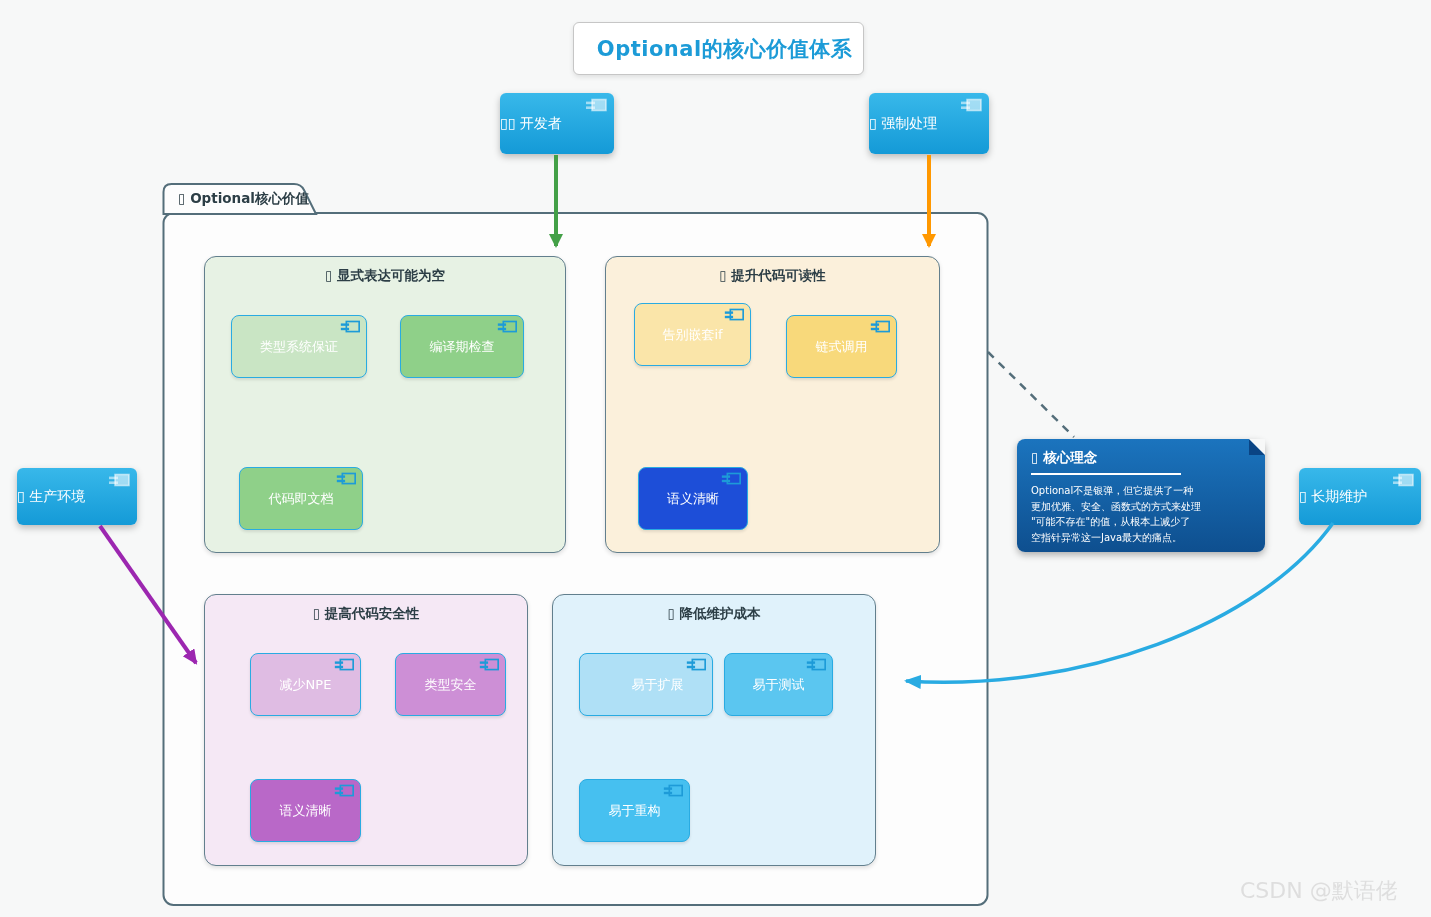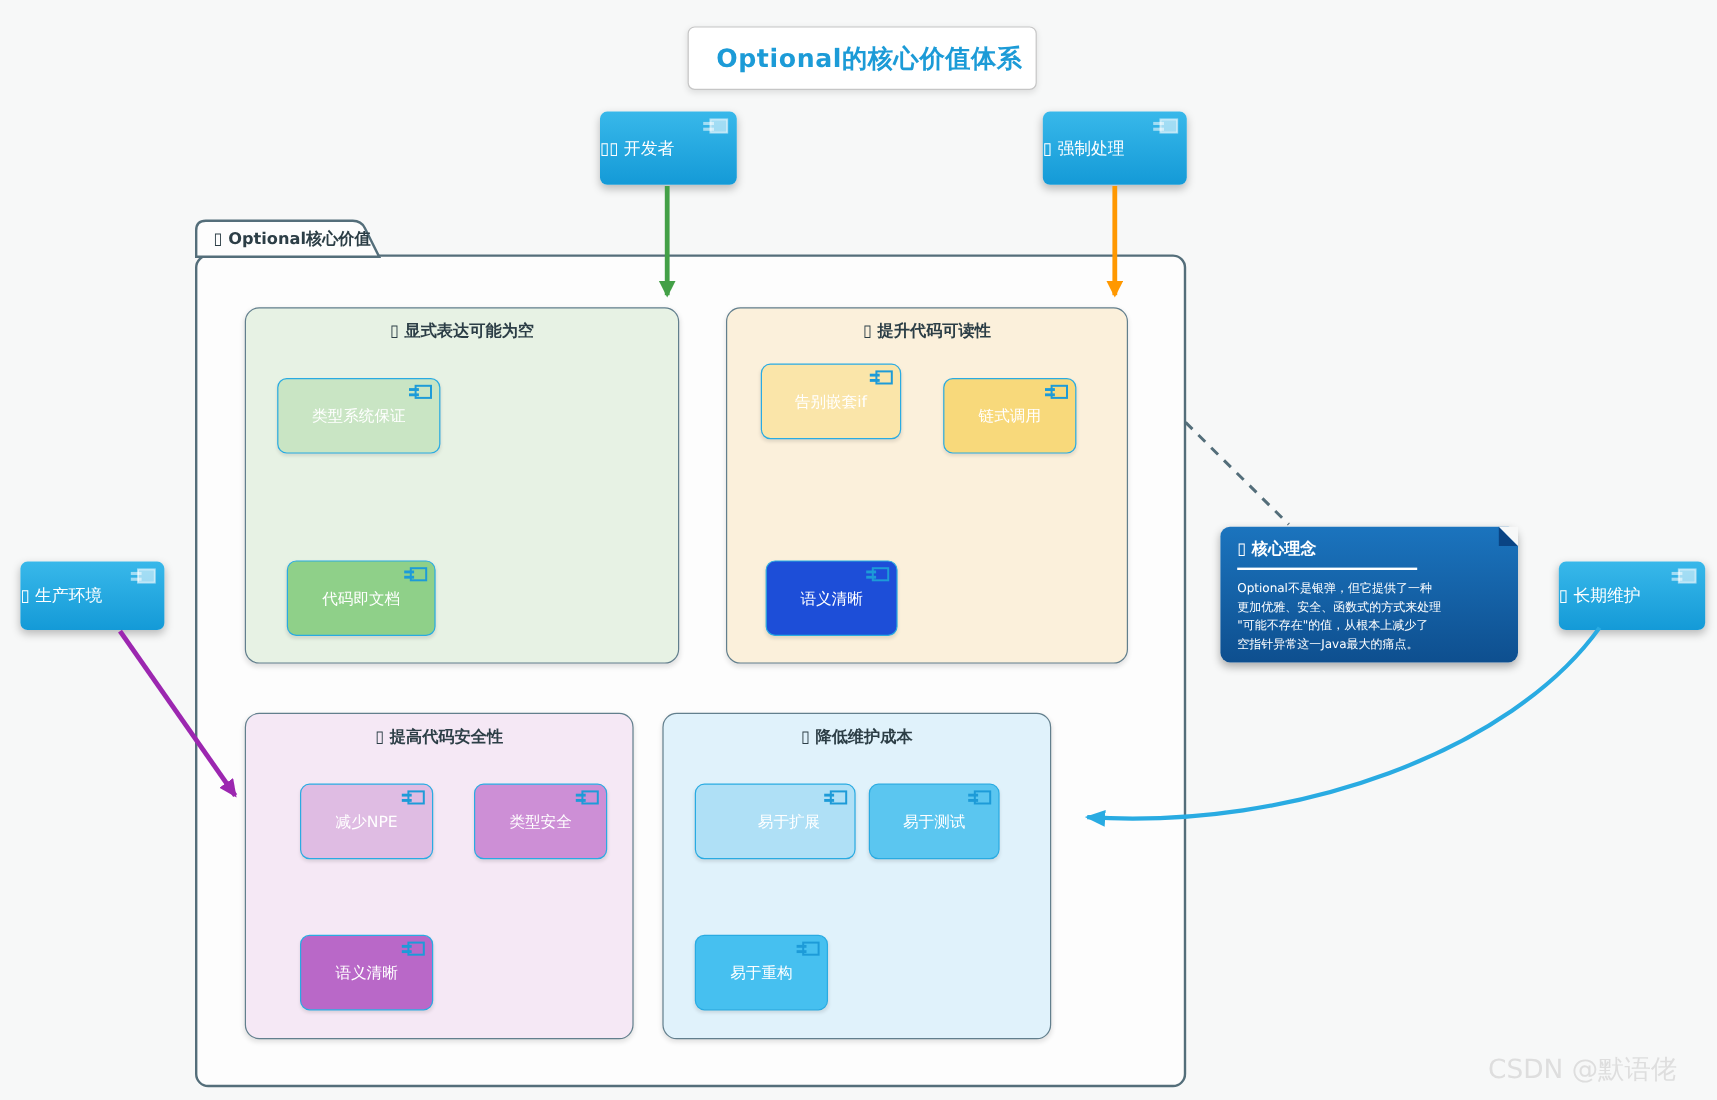--- a/index.html
+++ b/index.html
@@ -125,20 +125,30 @@
   <div class="stitle">▯ 显式表达可能为空</div>
   <div class="comp" style="left:26px;top:58px;width:134px;height:61px;background:#c9e5c4;">
     <span class="cicon">
         <svg width="22" height="14" viewBox="0 0 24 15">
           <rect x="8" y="1.5" width="14" height="11" fill="none" stroke="currentColor" stroke-width="1.8"></rect>
           <rect x="2" y="3.6" width="9" height="2.6" fill="currentColor"></rect>
           <rect x="2" y="8.4" width="9" height="2.6" fill="currentColor"></rect>
         </svg>
       </span>
     <span>类型系统保证</span>
+  </div>
+  <div class="comp" style="left:195px;top:58px;width:122px;height:61px;background:#8fd089;">
+    <span class="cicon">
+        <svg width="22" height="14" viewBox="0 0 24 15">
+          <rect x="8" y="1.5" width="14" height="11" fill="none" stroke="currentColor" stroke-width="1.8"></rect>
+          <rect x="2" y="3.6" width="9" height="2.6" fill="currentColor"></rect>
+          <rect x="2" y="8.4" width="9" height="2.6" fill="currentColor"></rect>
+        </svg>
+      </span>
+    <span>编译期检查</span>
   </div>
   <div class="comp" style="left:34px;top:210px;width:122px;height:61px;background:#8fd089;">
     <span class="cicon">
         <svg width="22" height="14" viewBox="0 0 24 15">
           <rect x="8" y="1.5" width="14" height="11" fill="none" stroke="currentColor" stroke-width="1.8"></rect>
           <rect x="2" y="3.6" width="9" height="2.6" fill="currentColor"></rect>
           <rect x="2" y="8.4" width="9" height="2.6" fill="currentColor"></rect>
         </svg>
       </span>
     <span>代码即文档</span>

